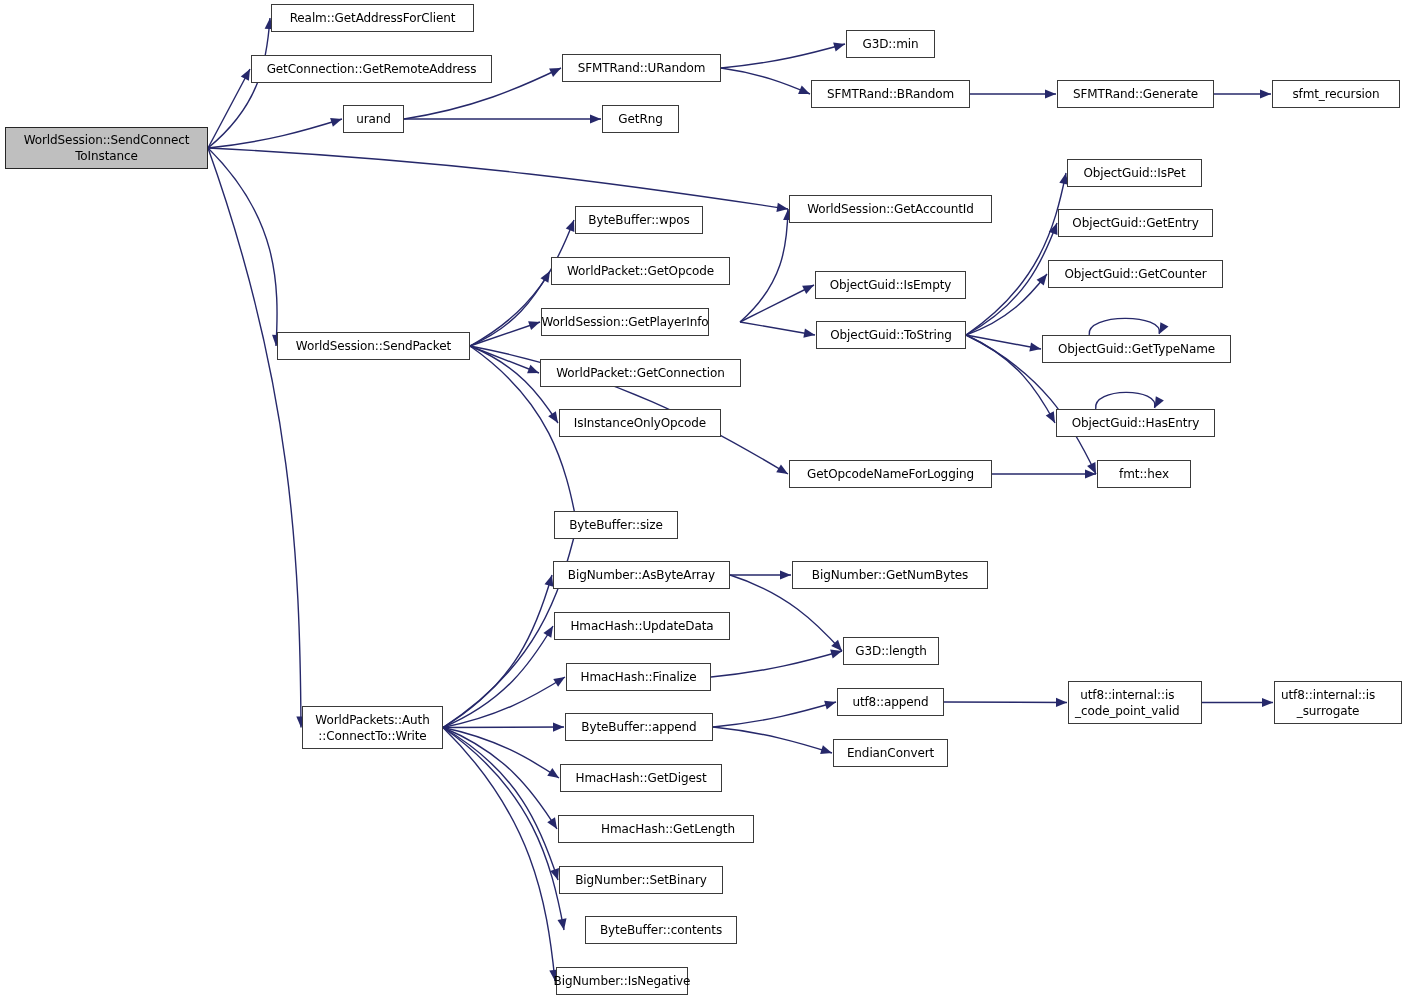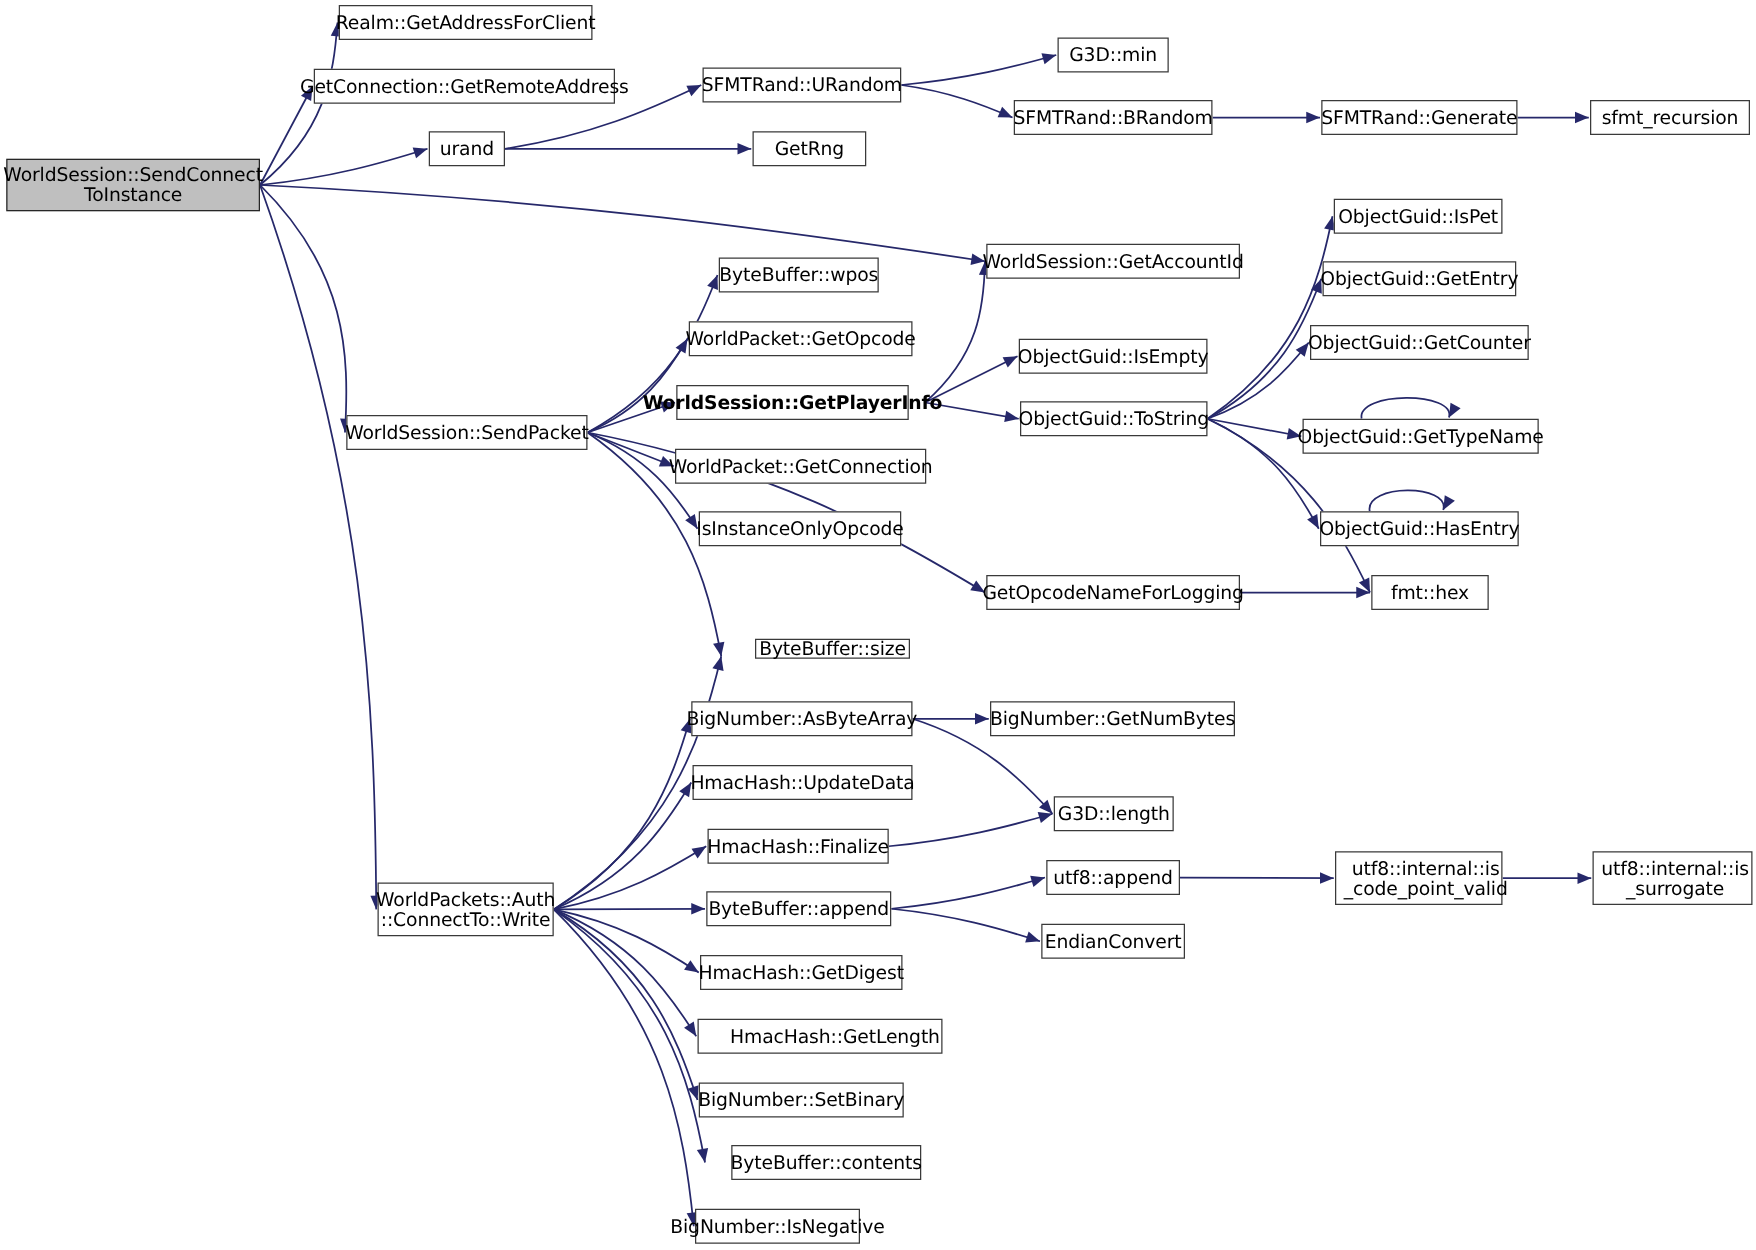--- a/index.html
+++ b/index.html
@@ -1,21 +1,21 @@
 <!DOCTYPE html>
 <html><head>
 <meta charset="utf-8">
 <style>
   html,body{margin:0;padding:0;background:#ffffff;}
   body{font-family:"DejaVu Sans","Liberation Sans",sans-serif;}
   #canvas{position:relative;width:1405px;height:1000px;background:#fff;overflow:hidden;}
   svg.edges{position:absolute;left:0;top:0;width:1405px;height:1000px;}
   .node{position:absolute;box-sizing:border-box;border:1px solid #3a3a3a;
         background:#ffffff;display:flex;align-items:center;justify-content:center;
-        font-size:15px;color:#000;line-height:15px;text-align:center;
+        font-size:12px;color:#000;line-height:15px;text-align:center;
         white-space:pre;letter-spacing:-0.1px;}
   .node.root{background:#bfbfbf;border-color:#262626;}
   .node.two-line{line-height:16px;}
   .node.leftalign{justify-content:flex-start;padding-left:6px;text-align:center;}
   .edge{fill:none;stroke:#26286a;stroke-width:1.4;}
   .arrow{fill:#26286a;stroke:none;}
 </style>
 </head>
 <body>
 
@@ -118,42 +118,42 @@
       <path d="M1202,702.5 L1273,702.5" class="edge"></path>
       <path d="M1273,702.5 L1262,707.1 L1262,697.9 Z" class="arrow"></path>
     </svg>
   <div id="node-layer">
       <div class="node root two-line" style="left: 5px; top: 127px; width: 203px; height: 42px;">WorldSession::SendConnect
 ToInstance</div>
       <div class="node" style="left: 271px; top: 4px; width: 203px; height: 28px;">Realm::GetAddressForClient</div>
       <div class="node" style="left: 251px; top: 55px; width: 241px; height: 28px;">GetConnection::GetRemoteAddress</div>
       <div class="node" style="left: 343px; top: 105px; width: 61px; height: 28px;">urand</div>
       <div class="node" style="left: 562px; top: 54px; width: 159px; height: 28px;">SFMTRand::URandom</div>
-      <div class="node" style="left: 602px; top: 105px; width: 91px; height: 28px;">GetRng</div>
+      <div class="node" style="left: 602px; top: 105px; width: 77px; height: 28px;">GetRng</div>
       <div class="node" style="left: 846px; top: 30px; width: 89px; height: 28px;">G3D::min</div>
       <div class="node" style="left: 811px; top: 80px; width: 159px; height: 28px;">SFMTRand::BRandom</div>
       <div class="node" style="left: 1057px; top: 80px; width: 157px; height: 28px;">SFMTRand::Generate</div>
       <div class="node" style="left: 1272px; top: 80px; width: 128px; height: 28px;">sfmt_recursion</div>
       <div class="node" style="left: 789px; top: 195px; width: 203px; height: 28px;">WorldSession::GetAccountId</div>
       <div class="node" style="left: 575px; top: 206px; width: 128px; height: 28px;">ByteBuffer::wpos</div>
       <div class="node" style="left: 551px; top: 257px; width: 179px; height: 28px;">WorldPacket::GetOpcode</div>
       <div class="node" style="left: 277px; top: 332px; width: 193px; height: 28px;">WorldSession::SendPacket</div>
-      <div class="node" style="left: 541px; top: 308px; width: 186px; height: 28px; font-weight: bold;">WorldSession::GetPlayerInfo</div>
+      <div class="node" style="left: 541px; top: 308px; width: 168px; height: 28px;">WorldSession::GetPlayerInfo</div>
       <div class="node" style="left: 540px; top: 359px; width: 201px; height: 28px;">WorldPacket::GetConnection</div>
       <div class="node" style="left: 559px; top: 409px; width: 162px; height: 28px;">IsInstanceOnlyOpcode</div>
       <div class="node" style="left: 815px; top: 271px; width: 151px; height: 28px;">ObjectGuid::IsEmpty</div>
       <div class="node" style="left: 816px; top: 321px; width: 150px; height: 28px;">ObjectGuid::ToString</div>
       <div class="node" style="left: 1067px; top: 159px; width: 135px; height: 28px;">ObjectGuid::IsPet</div>
       <div class="node" style="left: 1058px; top: 209px; width: 155px; height: 28px;">ObjectGuid::GetEntry</div>
       <div class="node" style="left: 1048px; top: 260px; width: 175px; height: 28px;">ObjectGuid::GetCounter</div>
       <div class="node" style="left: 1042px; top: 335px; width: 189px; height: 28px;">ObjectGuid::GetTypeName</div>
       <div class="node" style="left: 1056px; top: 409px; width: 159px; height: 28px;">ObjectGuid::HasEntry</div>
       <div class="node" style="left: 789px; top: 460px; width: 203px; height: 28px;">GetOpcodeNameForLogging</div>
       <div class="node" style="left: 1097px; top: 460px; width: 94px; height: 28px;">fmt::hex</div>
-      <div class="node" style="left: 604px; top: 511px; width: 124px; height: 16px;">ByteBuffer::size</div>
+      <div class="node" style="left: 554px; top: 511px; width: 124px; height: 28px;">ByteBuffer::size</div>
       <div class="node" style="left: 553px; top: 561px; width: 177px; height: 28px;">BigNumber::AsByteArray</div>
       <div class="node" style="left: 792px; top: 561px; width: 196px; height: 28px;">BigNumber::GetNumBytes</div>
       <div class="node" style="left: 554px; top: 612px; width: 176px; height: 28px;">HmacHash::UpdateData</div>
       <div class="node" style="left: 566px; top: 663px; width: 145px; height: 28px;">HmacHash::Finalize</div>
       <div class="node" style="left: 843px; top: 637px; width: 96px; height: 28px;">G3D::length</div>
       <div class="node two-line" style="left: 302px; top: 706px; width: 141px; height: 43px;">WorldPackets::Auth
 ::ConnectTo::Write</div>
       <div class="node" style="left: 565px; top: 713px; width: 148px; height: 28px;">ByteBuffer::append</div>
       <div class="node" style="left: 837px; top: 688px; width: 107px; height: 28px;">utf8::append</div>
       <div class="node two-line leftalign" style="left: 1068px; top: 681px; width: 134px; height: 43px;">utf8::internal::is

